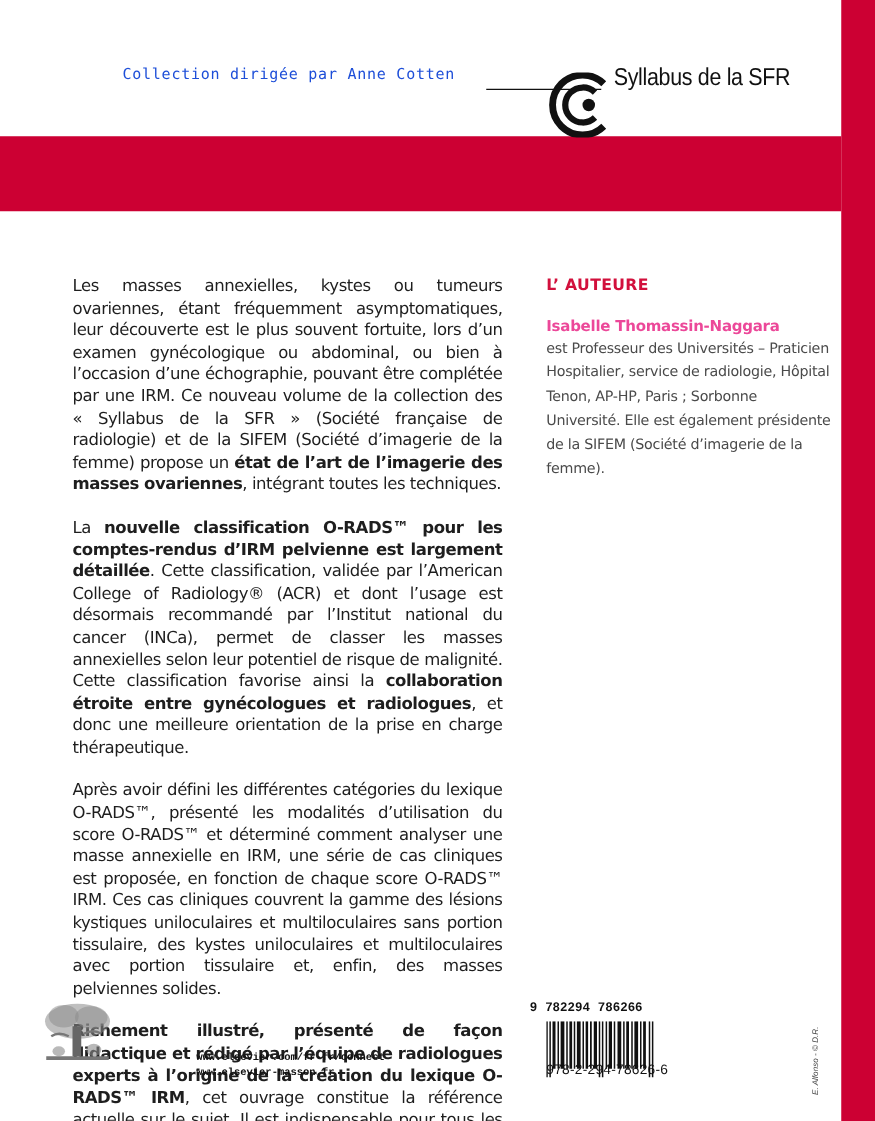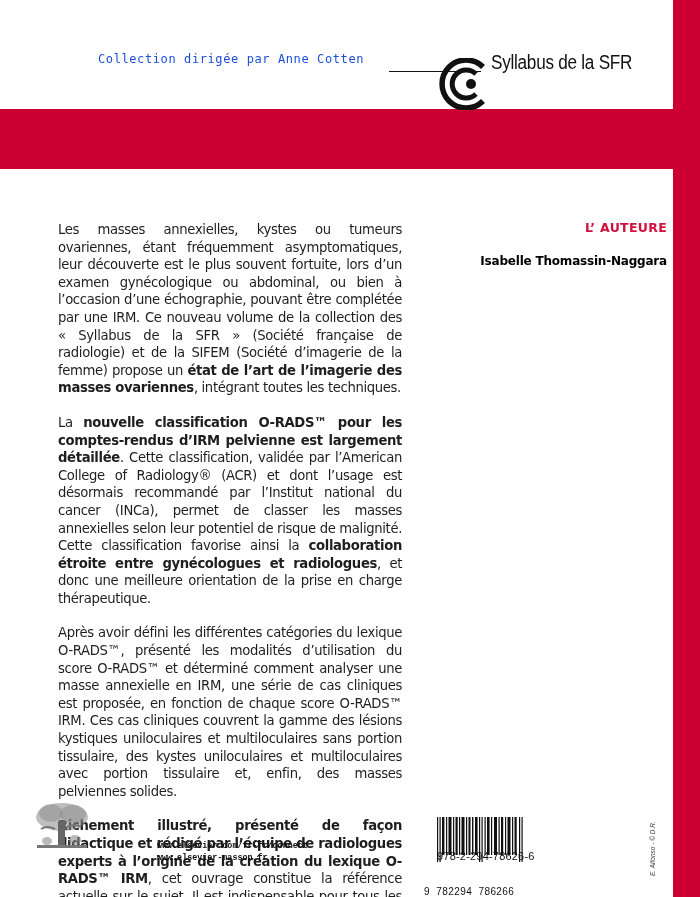--- a/index.html
+++ b/index.html
@@ -20,32 +20,32 @@
     .logo-text {
       position: absolute; left: 491px; top: 10px;
       font-family: "Liberation Sans", sans-serif; font-size: 19.5px; color: #111; letter-spacing: -0.3px;
       white-space: nowrap; transform: scaleX(0.88); transform-origin: left center;
     }
 
     .main-col { position: absolute; left: 34px; top: 221px; width: 368px; font-family: "DejaVu Sans", sans-serif; font-size: 13.2px; line-height: 17.6px; color: #1e1e1e; text-align: justify; }
     .main-col p { margin-bottom: 17px; letter-spacing: -0.35px; margin-left: 24px; }
     .main-col b { font-weight: bold; }
 
-    .author-col { position: absolute; left: 437px; top: 220px; width: 230px; font-family: "DejaVu Sans", sans-serif; text-align: right; }
+    .author-col { position: absolute; left: 437px; top: 220px; width: 230px; font-family: "DejaVu Sans", sans-serif; }
     .author-heading { color: #d2103c; font-weight: bold; font-size: 12.5px; letter-spacing: 0.3px; margin-bottom: 18px; }
-    .author-name { font-weight: bold; font-size: 12px; color: #000000; line-height: 16px; letter-spacing: -0.2px; }
+    .author-name { font-weight: bold; font-size: 12px; color: #ec4899; line-height: 16px; letter-spacing: -0.2px; }
     .author-bio { font-size: 11.4px; line-height: 19.3px; color: #4a4a4a; letter-spacing: -0.2px; }
 
     .footer-logo { position: absolute; left: 33px; top: 799px; width: 58px; height: 60px; }
     .elsevier-word { position: absolute; left: 33px; top: 901px; font-family: "Liberation Serif", serif; font-size: 12.5px; color: #e07a1f; letter-spacing: 0.2px; }
     .urls { position: absolute; left: 117px; top: 841px; font-family: Liberation Mono, monospace; font-size: 8.4px; font-weight: bold; line-height: 11.5px; color: #111; margin-left: 40px; }
 
     .isbn-text { position: absolute; left: 437px; top: 850px; font-family: "Liberation Sans", sans-serif; font-size: 11px; color: #111; letter-spacing: 0.2px; }
     .barcode { position: absolute; left: 437px; top: 817px; width: 87px; height: 45px; }
-    .barcode-digits { position: absolute; left: 424px; top: 886px; font-family: "Liberation Sans", sans-serif; font-size: 10px; color: #111; white-space: pre; letter-spacing: 0.4px; }
+    .barcode-digits { position: absolute; left: 424px; top: 801px; font-family: "Liberation Sans", sans-serif; font-size: 10px; color: #111; white-space: pre; letter-spacing: 0.4px; font-weight: bold; }
 
     .photo-credit {
       position: absolute; left: 653px; top: 848px; width: 0; height: 0;
     }
     .photo-credit span {
       position: absolute; white-space: nowrap; font-family: "Liberation Sans", sans-serif; font-style: italic;
       font-size: 6.5px; color: #444; transform: rotate(-90deg); transform-origin: left top; left: -4px; top: 28px;
     }
   </style>
 </head>
@@ -76,20 +76,21 @@
     <span>Après avoir défini les différentes catégories du lexique O-RADS™, présenté les modalités d’utilisation du score O-RADS™ et déterminé comment analyser une masse annexielle en IRM, une série de cas cliniques est proposée, en fonction de chaque score O-RADS™ IRM. Ces cas cliniques couvrent la gamme des lésions kystiques uniloculaires et multiloculaires sans portion tissulaire, des kystes uniloculaires et multiloculaires avec portion tissulaire et, enfin, des masses pelviennes solides.</span>
   </p>
   <p>
     <b>Richement illustré, présenté de façon didactique et rédigé par l’équipe de radiologues experts à l’origine de la création du lexique O-RADS™ IRM</b><span>, cet ouvrage constitue la référence actuelle sur le sujet. Il est indispensable pour tous les radiologues qui traitent cette région anatomique et pour tous les gynécologues désireux notamment de se former à la classification O-RADS™.</span>
   </p>
 </div>
 
 <div class="author-col">
   <div class="author-heading">L’ AUTEURE</div>
   <div class="author-name">Isabelle Thomassin-Naggara</div>
+  <div class="author-bio">est Professeur des Universités – Praticien Hospitalier, service de radiologie, Hôpital Tenon, AP-HP, Paris ; Sorbonne Université. Elle est également présidente de la SIFEM (Société d’imagerie de la femme).</div>
 </div>
 
 <svg class="footer-logo" viewBox="0 0 58 60">
   <g fill="#8a8a8a">
     <ellipse cx="29" cy="18" rx="26" ry="14" opacity="0.55"></ellipse>
     <ellipse cx="18" cy="14" rx="12" ry="9" opacity="0.5"></ellipse>
     <ellipse cx="40" cy="15" rx="13" ry="9" opacity="0.5"></ellipse>
     <rect x="25" y="22" width="7" height="24" fill="#666"></rect>
     <path d="M22 30 Q14 26 8 30" stroke="#777" stroke-width="2" fill="none"></path>
     <path d="M34 28 Q42 24 48 28" stroke="#777" stroke-width="2" fill="none"></path>

